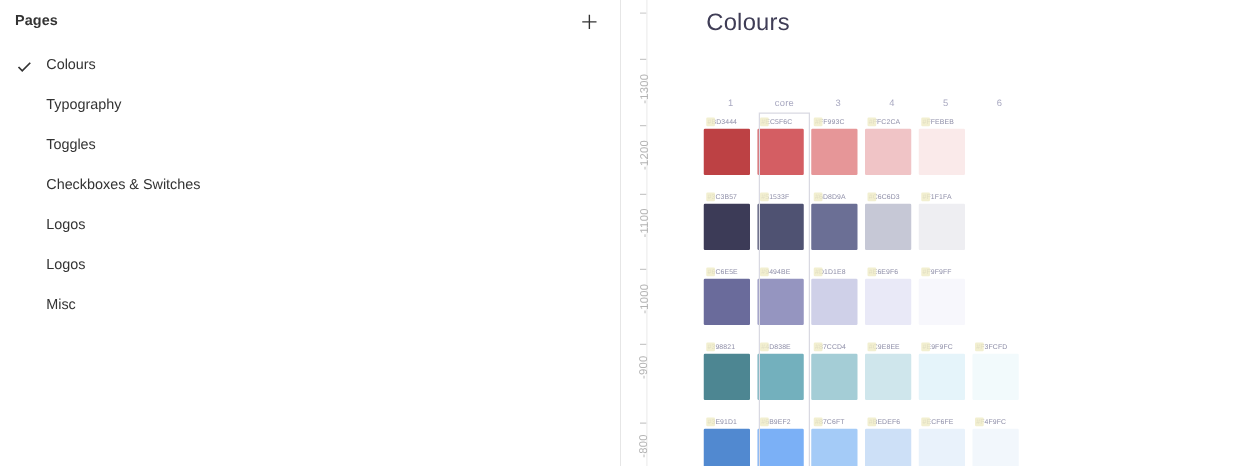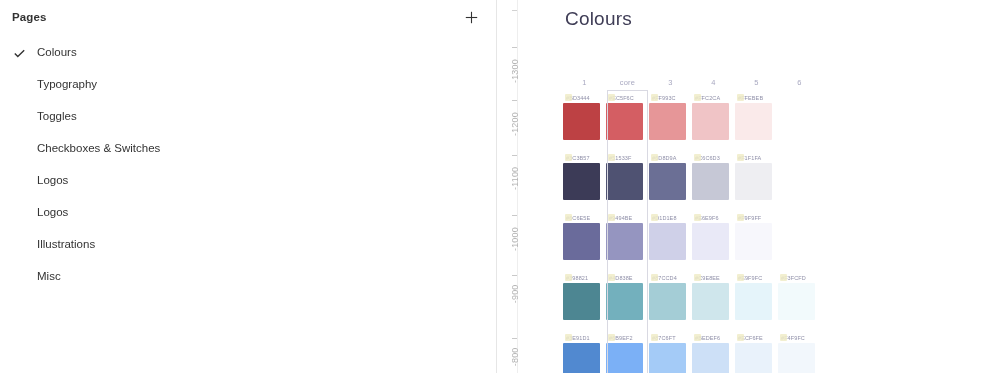--- a/index.html
+++ b/index.html
@@ -223,28 +223,20 @@
 
       <div class="page-item">
         <span class="page-check hidden">
           <svg width="11" height="9" viewBox="0 0 11 9">
               <polyline points="0.8,4.6 3.8,7.6 10.2,1.2" fill="none" stroke="#333333" stroke-width="1.4"></polyline>
             </svg>
         </span>
         <span class="page-label">Logos</span>
       </div>
 
-      <div class="page-item">
-        <span class="page-check hidden">
-          <svg width="11" height="9" viewBox="0 0 11 9">
-              <polyline points="0.8,4.6 3.8,7.6 10.2,1.2" fill="none" stroke="#333333" stroke-width="1.4"></polyline>
-            </svg>
-        </span>
-        <span class="page-label">Illustrations</span>
-      </div>
 
       <div class="page-item">
         <span class="page-check hidden">
           <svg width="11" height="9" viewBox="0 0 11 9">
               <polyline points="0.8,4.6 3.8,7.6 10.2,1.2" fill="none" stroke="#333333" stroke-width="1.4"></polyline>
             </svg>
         </span>
         <span class="page-label">Misc</span>
       </div>
 

